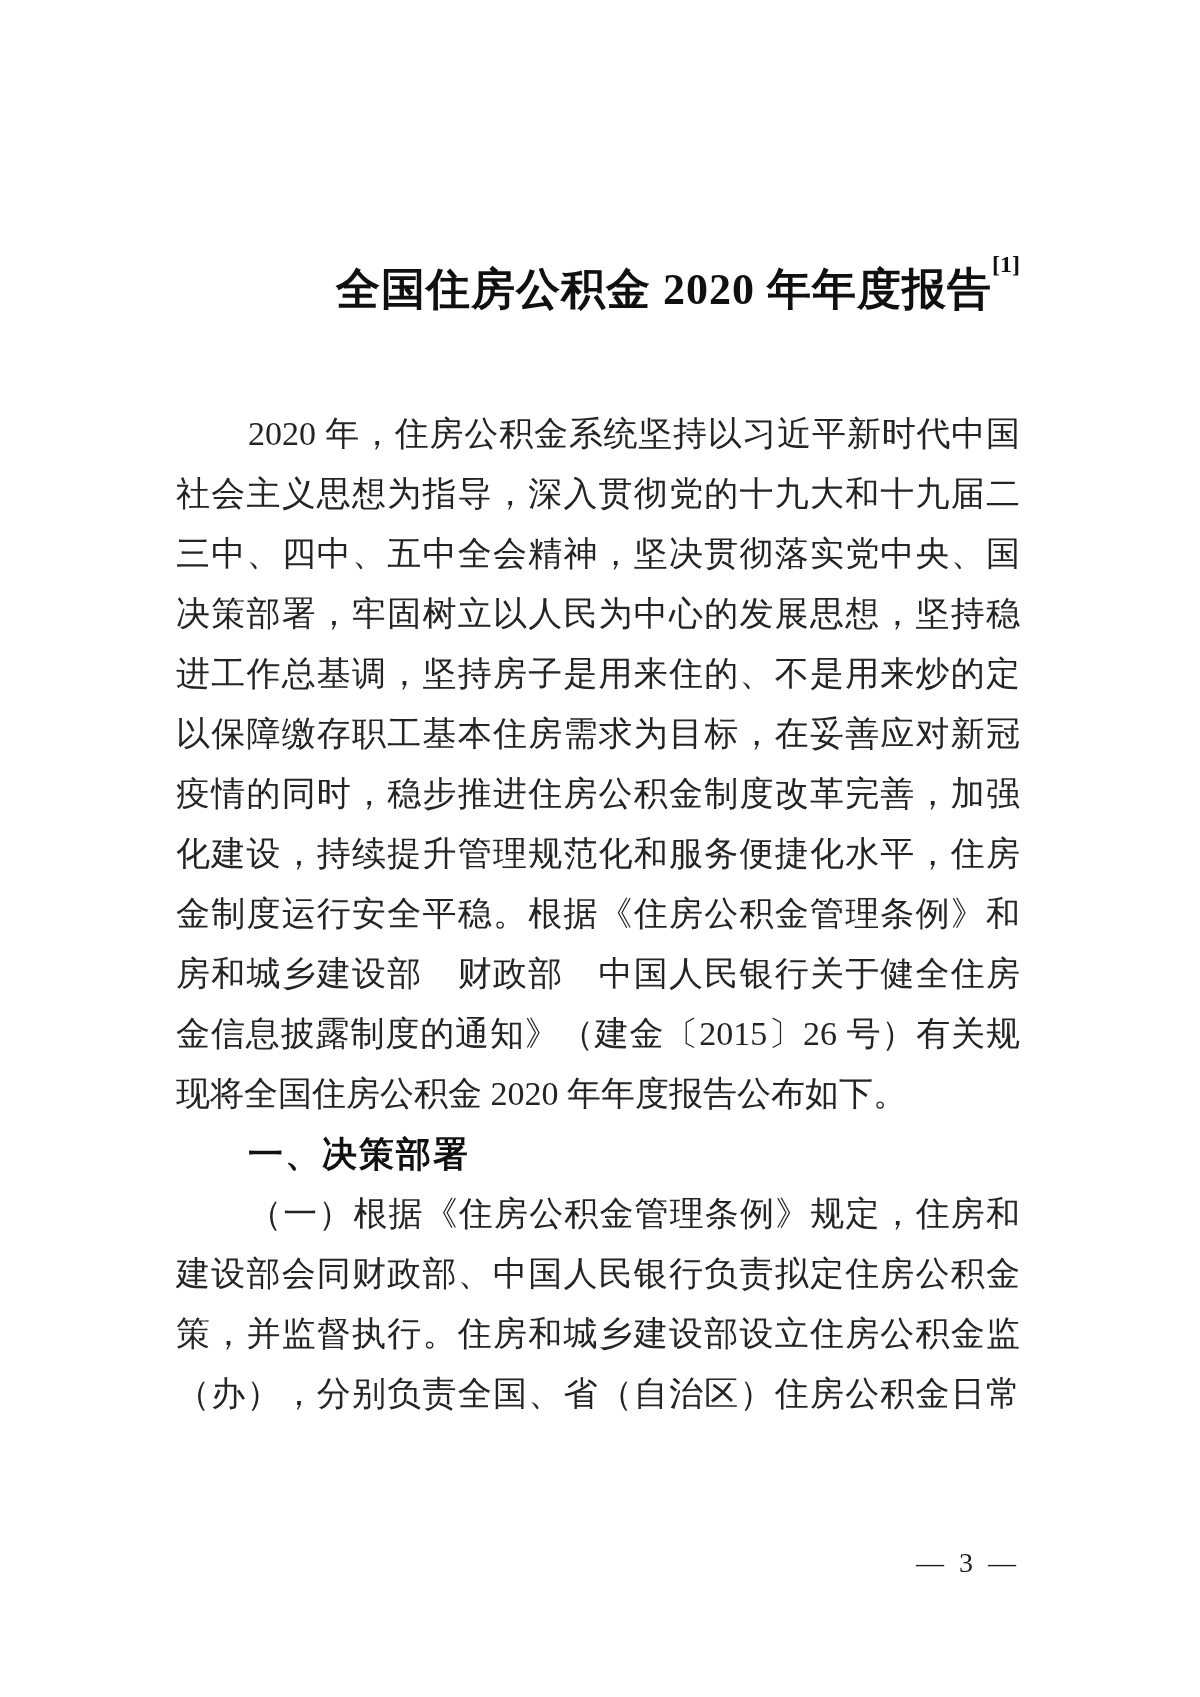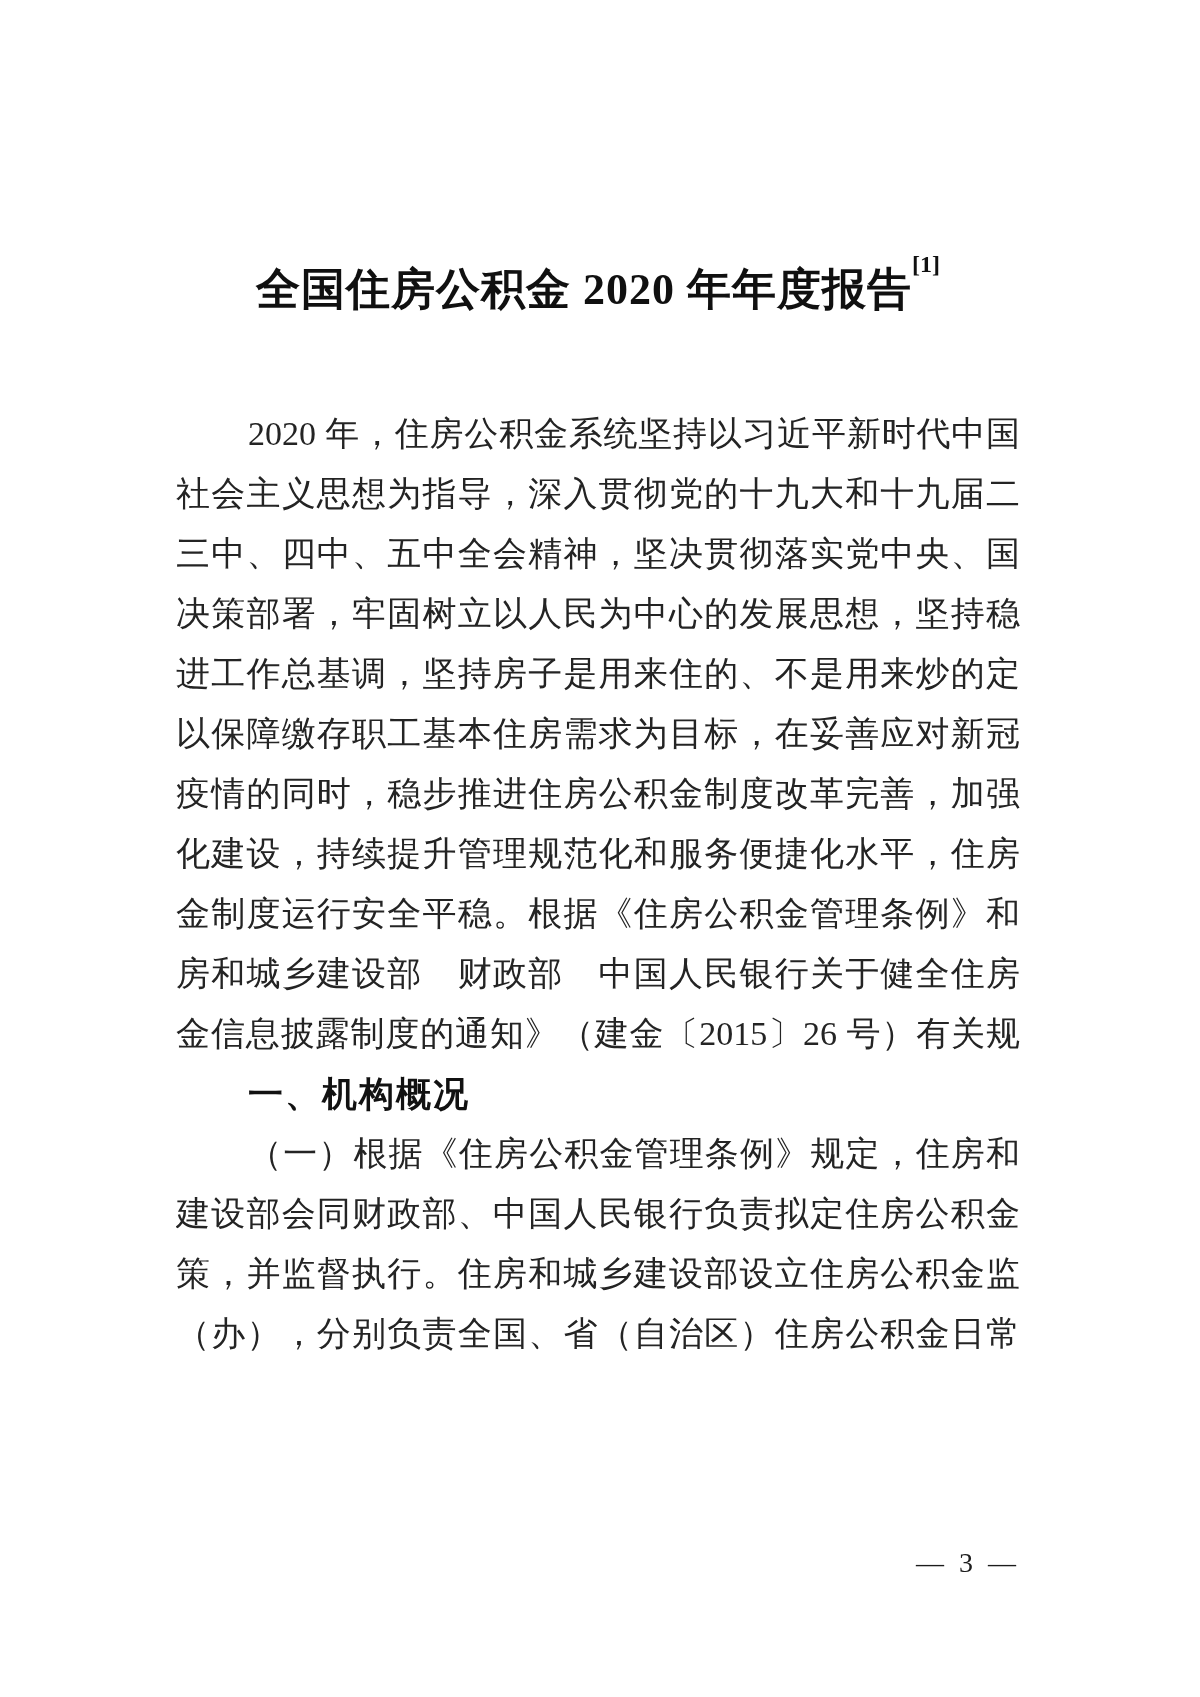--- a/index.html
+++ b/index.html
@@ -15,21 +15,21 @@
     color: #222222;
   }
 
   .content {
     padding-left: 176px;
     padding-right: 180px;
   }
 
   .doc-title {
     padding-top: 248px;
-    text-align: center;
+    text-align: right;
     font-size: 44px;
     line-height: 64px;
     font-weight: bold;
     color: #101010;
     letter-spacing: 1px;
     white-space: nowrap;
   }
 
   .fnref {
     font-size: 24px;
@@ -93,22 +93,23 @@
       <div class="line">社会主义思想为指导，深入贯彻党的十九大和十九届二中、</div>
       <div class="line">三中、四中、五中全会精神，坚决贯彻落实党中央、国务院</div>
       <div class="line">决策部署，牢固树立以人民为中心的发展思想，坚持稳中求</div>
       <div class="line">进工作总基调，坚持房子是用来住的、不是用来炒的定位，</div>
       <div class="line">以保障缴存职工基本住房需求为目标，在妥善应对新冠肺炎</div>
       <div class="line">疫情的同时，稳步推进住房公积金制度改革完善，加强信息</div>
       <div class="line">化建设，持续提升管理规范化和服务便捷化水平，住房公积</div>
       <div class="line">金制度运行安全平稳。根据《住房公积金管理条例》和《住</div>
       <div class="line">房和城乡建设部　财政部　中国人民银行关于健全住房公积</div>
       <div class="line">金信息披露制度的通知》（建金〔2015〕26 号）有关规定，</div>
+      <div class="line no-justify">现将全国住房公积金 2020 年年度报告公布如下。</div>
 
-      <div class="section-heading">一、机构概况</div>
+      <div class="section-heading">一、决策部署</div>
 
       <div class="line indent">（一）根据《住房公积金管理条例》规定，住房和城乡</div>
       <div class="line">建设部会同财政部、中国人民银行负责拟定住房公积金政</div>
       <div class="line">策，并监督执行。住房和城乡建设部设立住房公积金监管司，</div>
       <div class="line">（办），分别负责全国、省（自治区）住房公积金日常监管</div>
 
     </div>
   </div>
 
   <div class="page-number">— 3 —</div>

